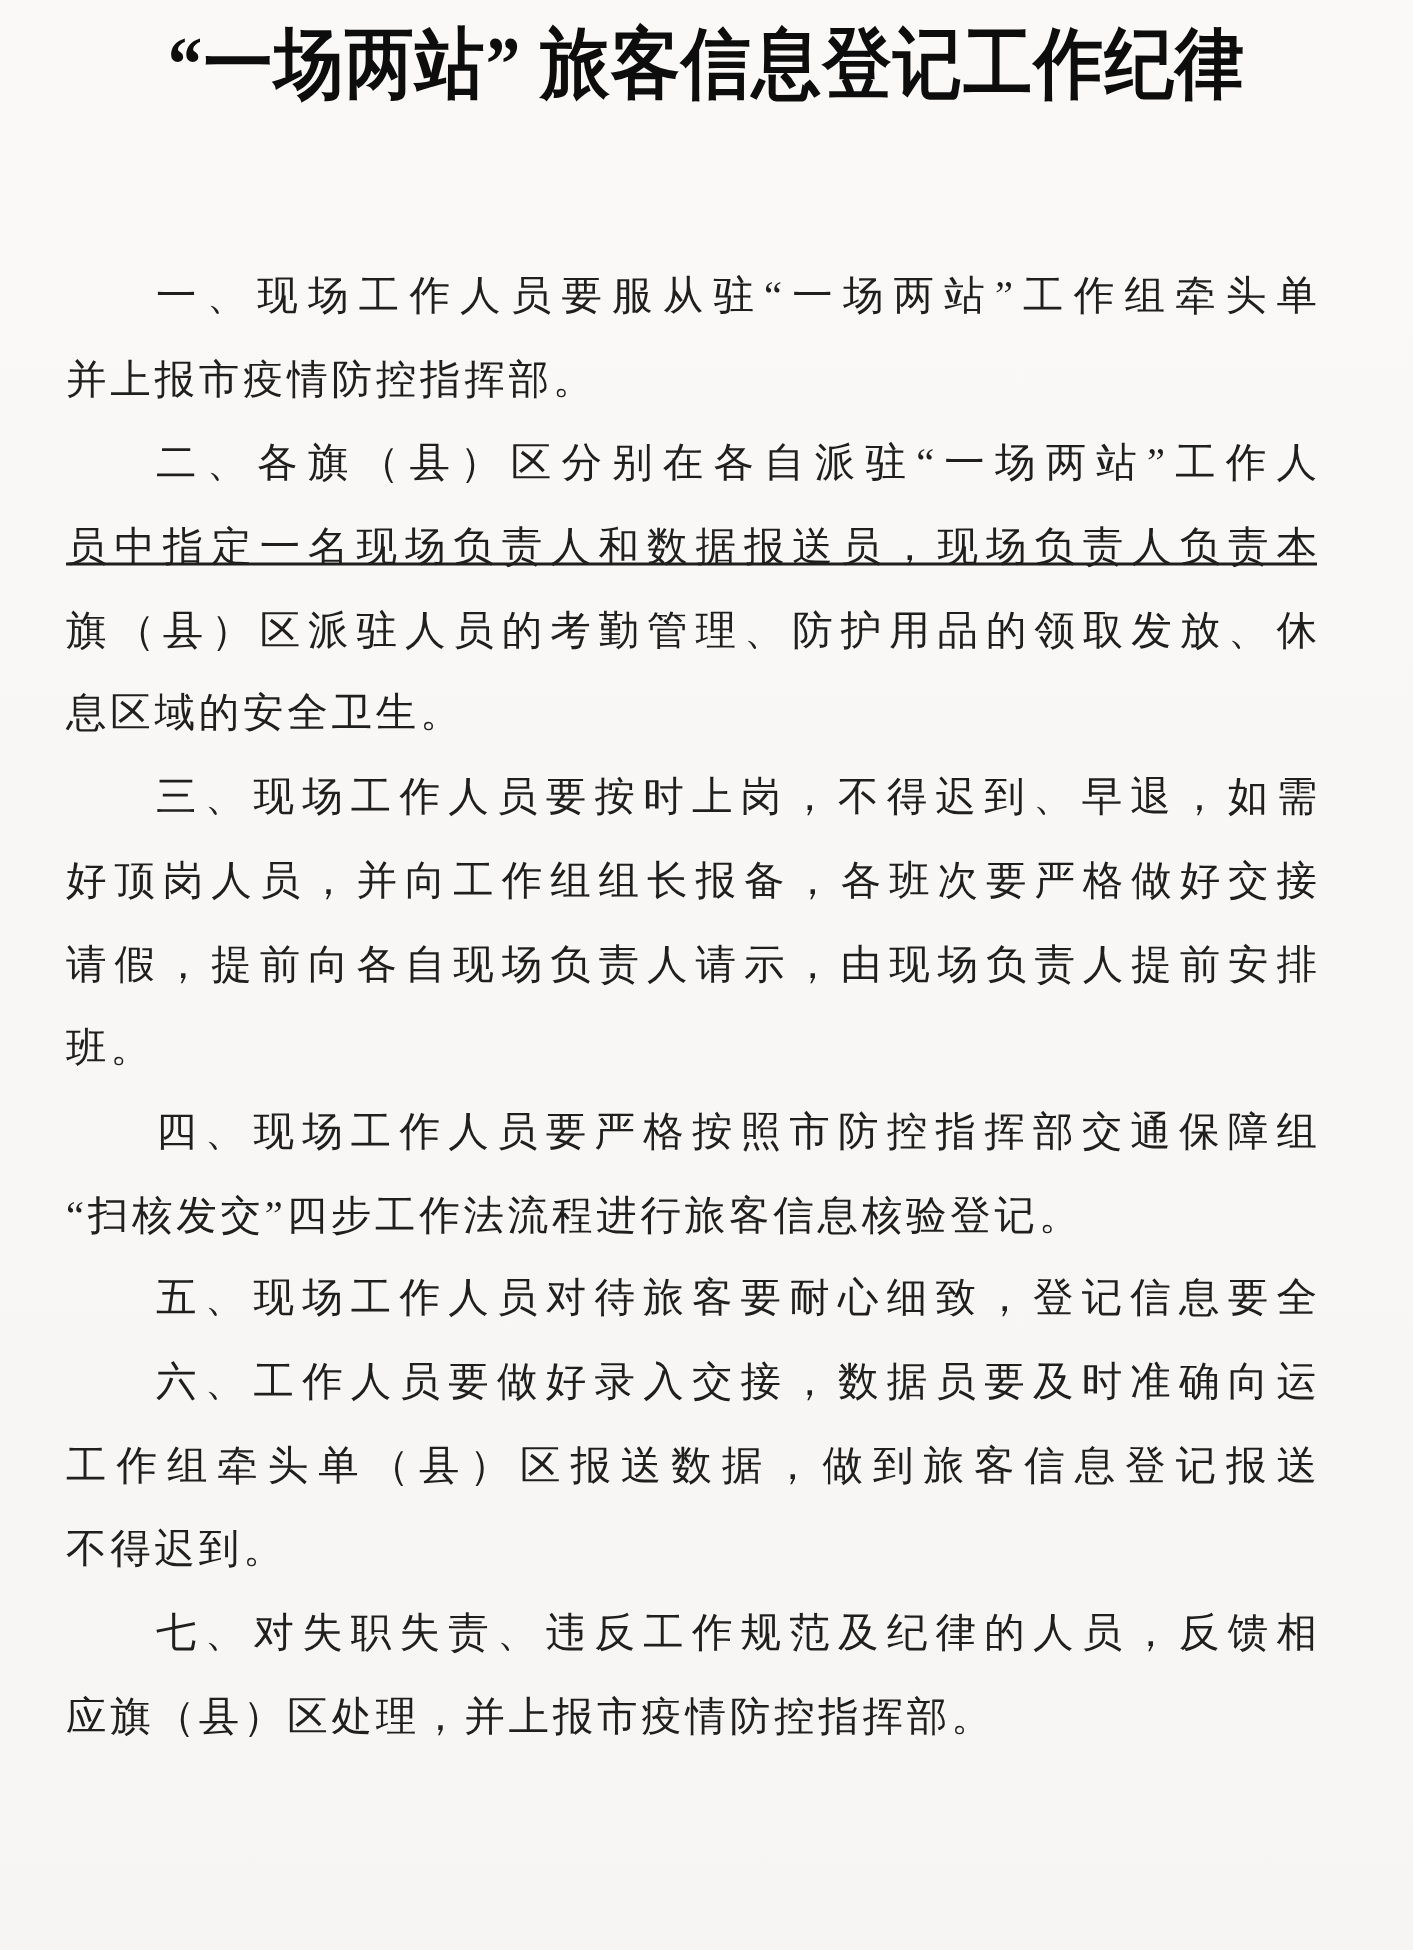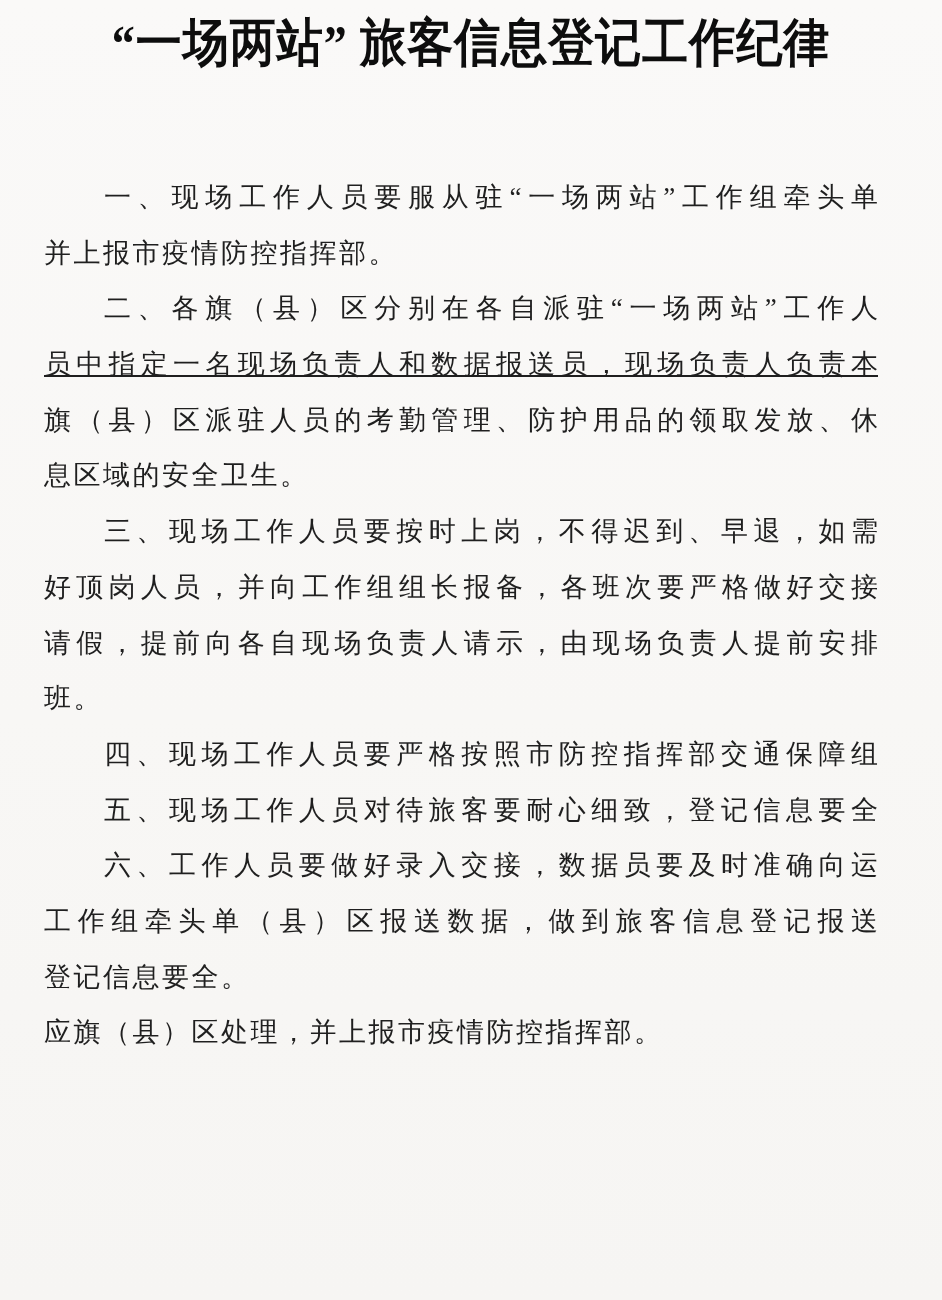--- a/index.html
+++ b/index.html
@@ -70,22 +70,24 @@
     <div class="line just" style="color: rgb(31, 31, 31); text-decoration: underline;">员中指定一名现场负责人和数据报送员，现场负责人负责本</div>
     <div class="line just" style="color: rgb(31, 31, 31);">旗（县）区派驻人员的考勤管理、防护用品的领取发放、休</div>
     <div class="line last" style="color: rgb(31, 31, 31);">息区域的安全卫生。</div>
 
     <div class="line first just" style="color: rgb(31, 31, 31);">三、现场工作人员要按时上岗，不得迟到、早退，如需</div>
     <div class="line just" style="color: rgb(31, 31, 31);">好顶岗人员，并向工作组组长报备，各班次要严格做好交接</div>
     <div class="line just" style="color: rgb(31, 31, 31);">请假，提前向各自现场负责人请示，由现场负责人提前安排</div>
     <div class="line last" style="color: rgb(31, 31, 31);">班。</div>
 
     <div class="line first just" style="color: rgb(31, 31, 31);">四、现场工作人员要严格按照市防控指挥部交通保障组</div>
+    <div class="line last" style="color: rgb(31, 31, 31);">“扫核发交”四步工作法流程进行旅客信息核验登记。</div>
 
     <div class="line first just" style="color: rgb(31, 31, 31);">五、现场工作人员对待旅客要耐心细致，登记信息要全</div>
 
     <div class="line first just" style="color: rgb(31, 31, 31);">六、工作人员要做好录入交接，数据员要及时准确向运</div>
     <div class="line just" style="color: rgb(31, 31, 31);">工作组牵头单（县）区报送数据，做到旅客信息登记报送</div>
-    <div class="line last" style="color: rgb(31, 31, 31);">登记信息要全。</div>
+    <div class="line last" style="color: rgb(31, 31, 31);">不得迟到。</div>
 
+    <div class="line first just" style="color: rgb(31, 31, 31);">七、对失职失责、违反工作规范及纪律的人员，反馈相</div>
     <div class="line last" style="color: rgb(31, 31, 31);">应旗（县）区处理，并上报市疫情防控指挥部。</div>
   </div>
 </div>
 
 </body></html>

